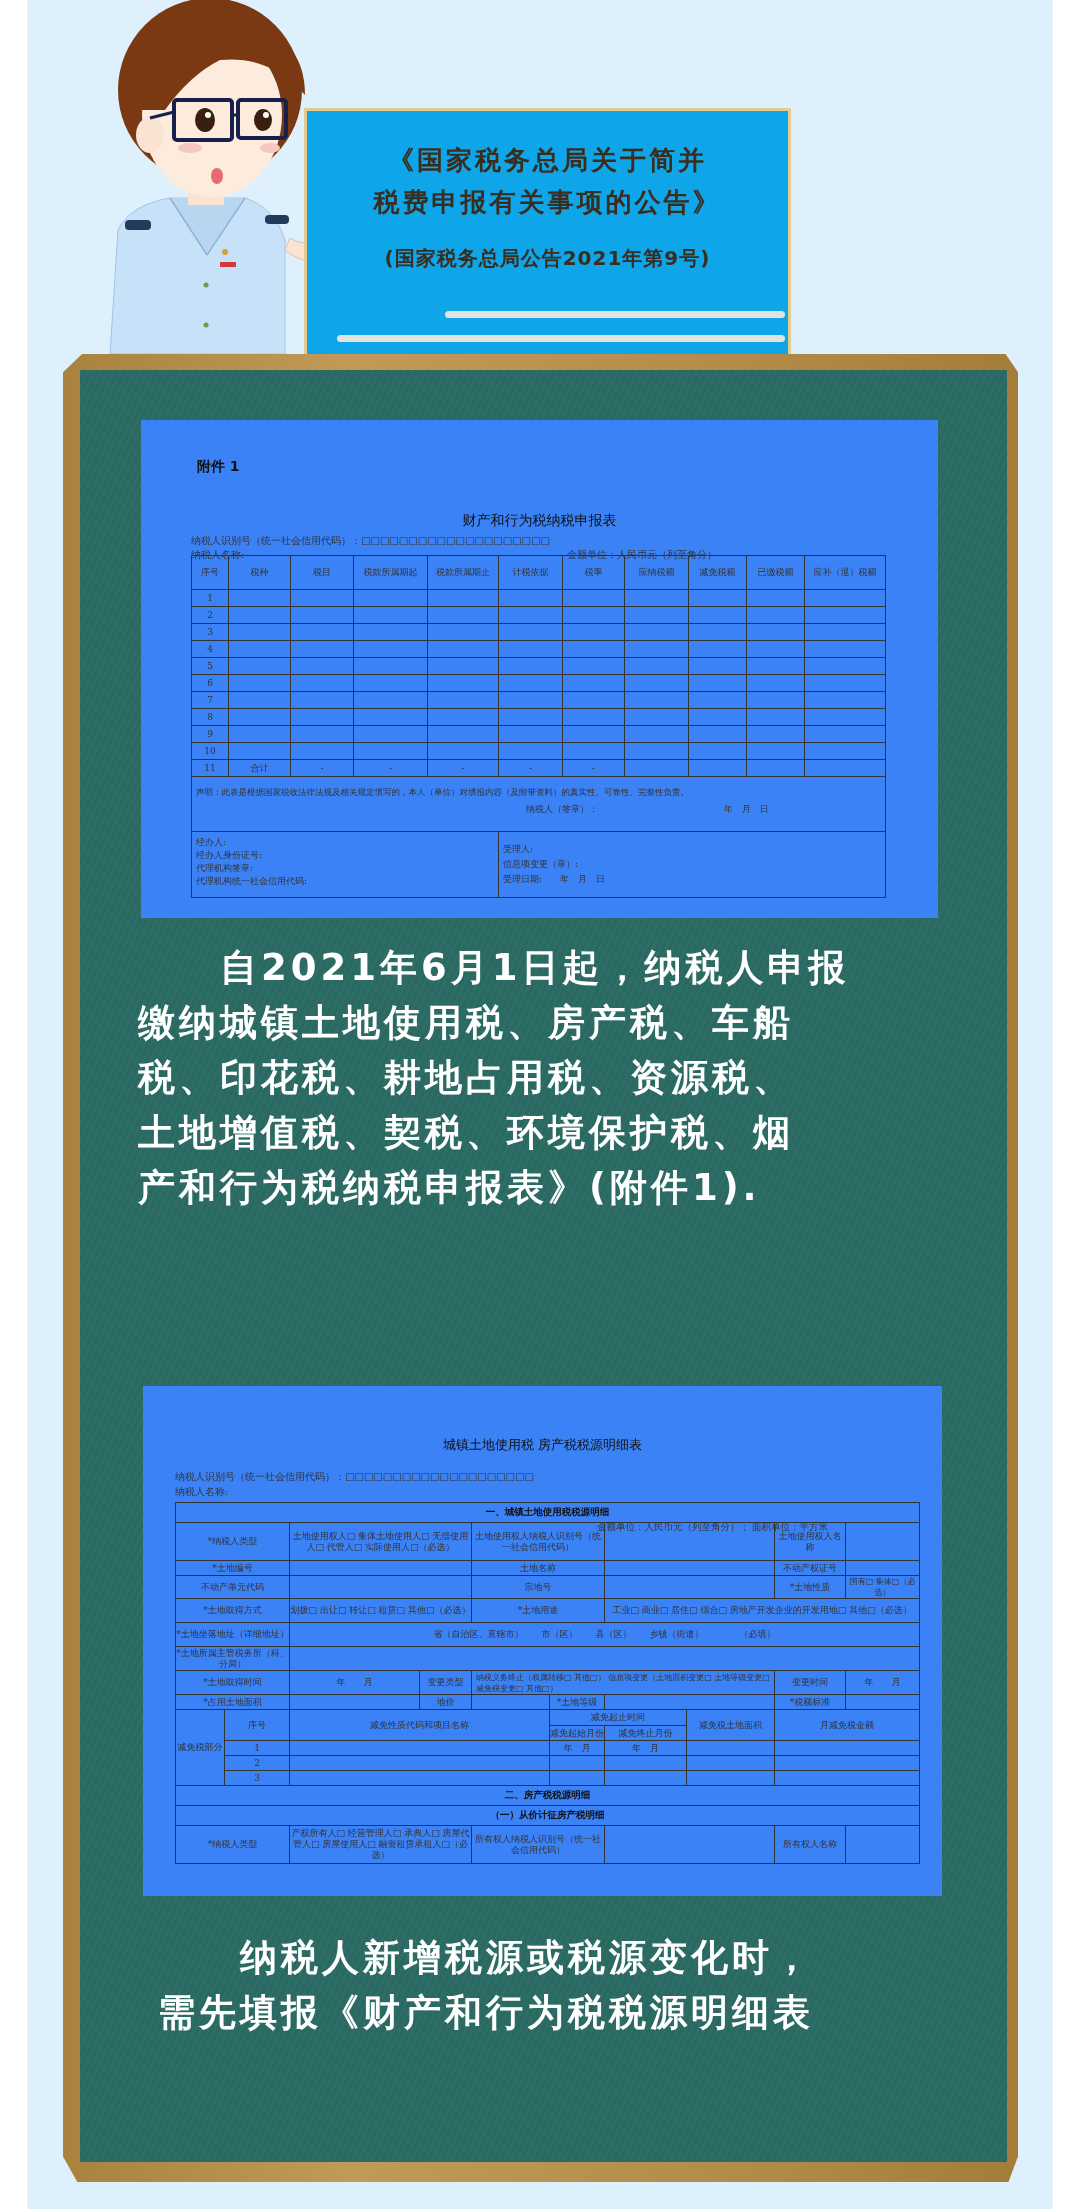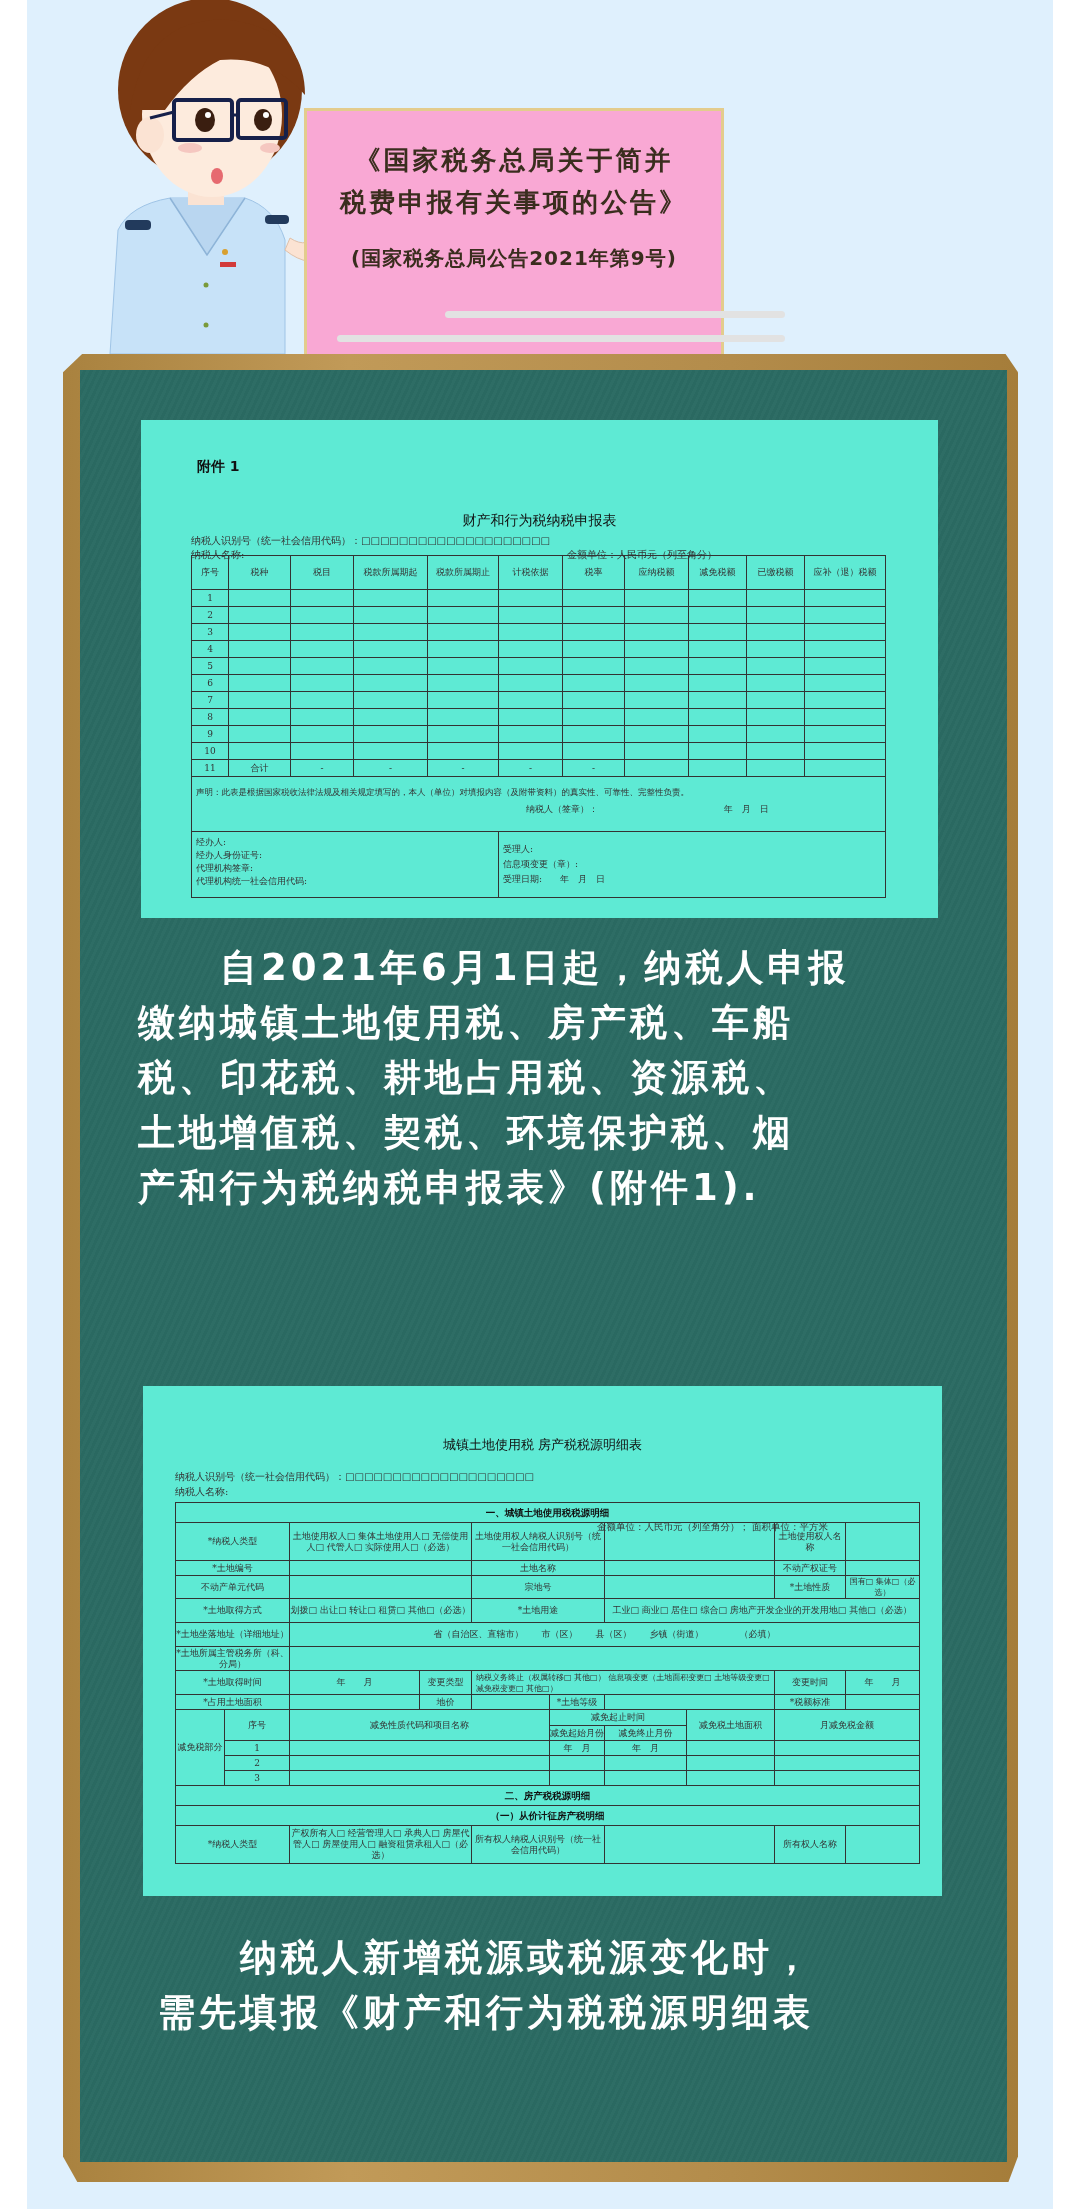--- a/index.html
+++ b/index.html
@@ -1,39 +1,39 @@
 <!DOCTYPE html>
 <html><head>
 <meta charset="utf-8">
 <style>
   html,body{margin:0;padding:0;}
   body{width:1080px;height:2209px;background:#ffffff;position:relative;overflow:hidden;font-family:"DejaVu Sans",sans-serif;}
   .bg{position:absolute;left:27px;top:0;width:1026px;height:2209px;background:#dff0fd;}
-  .sign{position:absolute;left:304px;top:108px;width:420px;height:250px;background:#f9a8d4;border:3px solid #e3cc8d;border-bottom:none;box-sizing:border-box;text-align:center;}
+  .sign{position:absolute;left:304px;top:108px;width:487px;height:250px;background:#0ea5e9;border:3px solid #e3cc8d;border-bottom:none;box-sizing:border-box;text-align:center;}
   .sign-title{position:absolute;left:0;right:0;top:28px;font-family:"DejaVu Sans",sans-serif;font-weight:bold;font-size:26px;line-height:42px;color:#3a2d1e;letter-spacing:3px;}
   .sign-sub{position:absolute;left:0;right:0;top:134px;font-weight:bold;font-size:20px;color:#3a2d1e;letter-spacing:1px;}
   .sign-line1{position:absolute;left:138px;top:200px;width:340px;height:7px;border-radius:4px;background:#e2e2e2;}
   .sign-line2{position:absolute;left:30px;top:224px;width:448px;height:7px;border-radius:4px;background:#e2e2e2;}
   
   .char{position:absolute;left:70px;top:0;width:260px;height:354px;}
   
   .frame{position:absolute;left:63px;top:354px;width:955px;height:1828px;background:linear-gradient(90deg,#a9823f,#c19a58 30%,#b38c4b 70%,#a57d3a);clip-path:polygon(2% 0,98.7% 0,100% 1%,100% 98.6%,99% 100%,1.5% 100%,0 98.6%,0 1%);}
   .green{position:absolute;left:80px;top:370px;width:927px;height:1792px;background:#2b6b63;background-image:repeating-linear-gradient(115deg,rgba(255,255,255,0.015) 0 3px,rgba(0,0,0,0.02) 3px 6px);}
-  .paper{position:absolute;background:#5eead4;}
+  .paper{position:absolute;background:#3b82f6;}
   .f1{left:141px;top:420px;width:797px;height:498px;}
   .f2{left:143px;top:1386px;width:799px;height:510px;}
   .doc{font-family:"DejaVu Serif",serif;color:#222;}
   .att{position:absolute;left:56px;top:38px;font-family:"DejaVu Sans",sans-serif;font-weight:bold;font-size:14px;color:#111;}
   .ftitle{position:absolute;left:0;right:0;text-align:center;font-family:"DejaVu Sans",sans-serif;font-size:14px;color:#111;}
   .meta{position:absolute;font-size:10px;color:#333;white-space:nowrap;}
   table{border-collapse:collapse;position:absolute;table-layout:fixed;}
   td{border:1.2px solid #333;font-size:9px;color:#333;text-align:center;padding:0;line-height:11px;overflow:hidden;}
   .t1 td{height:16px;}
   .left{text-align:left;padding-left:4px;}
-  .bold{font-weight:bold;font-family:Liberation Sans, sans-serif;color:#111;font-size:9.5px;}
+  .bold{font-weight:bold;font-family:Liberation Mono, monospace;color:#111;font-size:9.5px;}
   .chalk{position:absolute;color:#ffffff;font-family:"DejaVu Sans",sans-serif;font-weight:bold;font-size:37px;line-height:55px;letter-spacing:4px;}
   .p1{left:138px;top:940px;width:800px;}
   .p2{left:138px;top:1930px;width:800px;margin-left:20px;}
   .line{display:block;white-space:nowrap;}
 </style>
 </head>
 <body>
 
 <div class="bg"></div>
 

